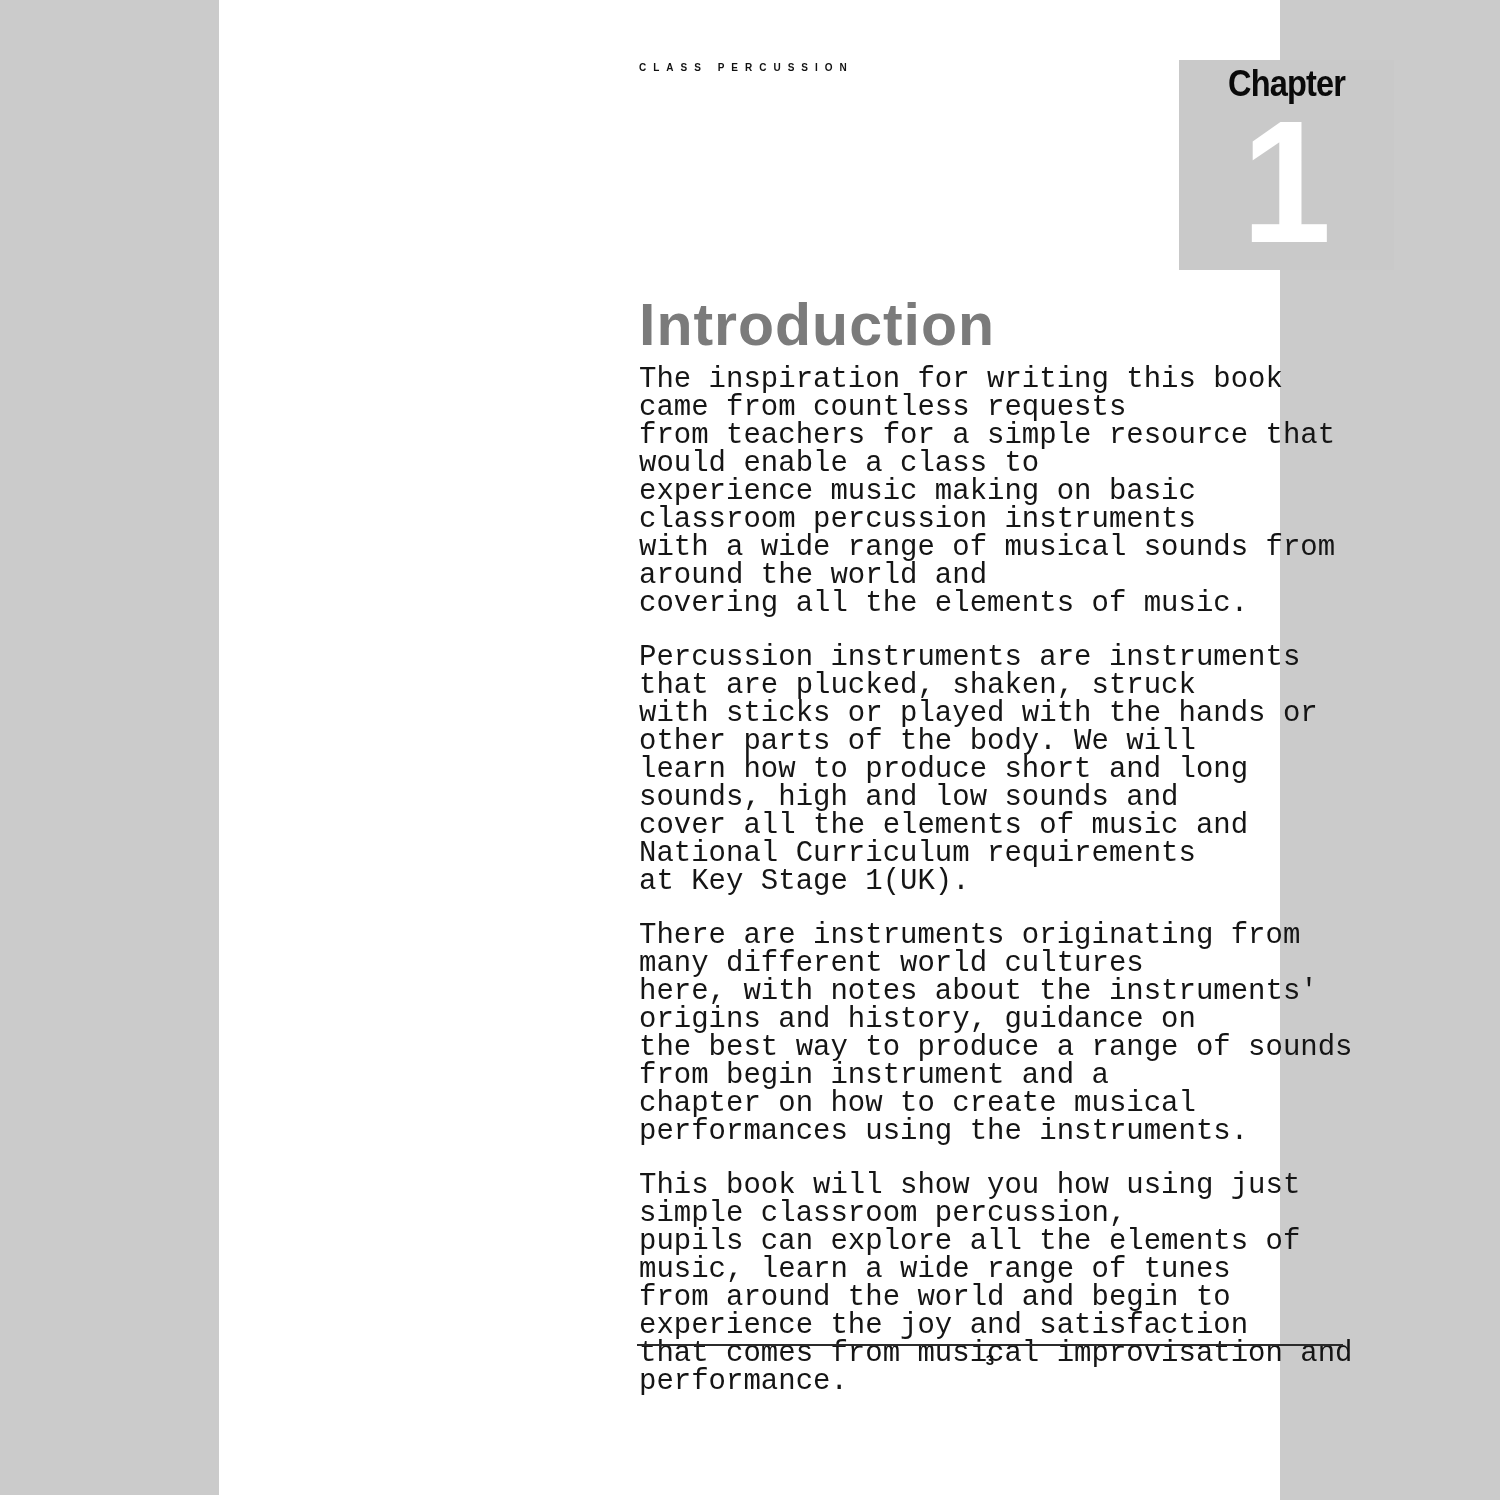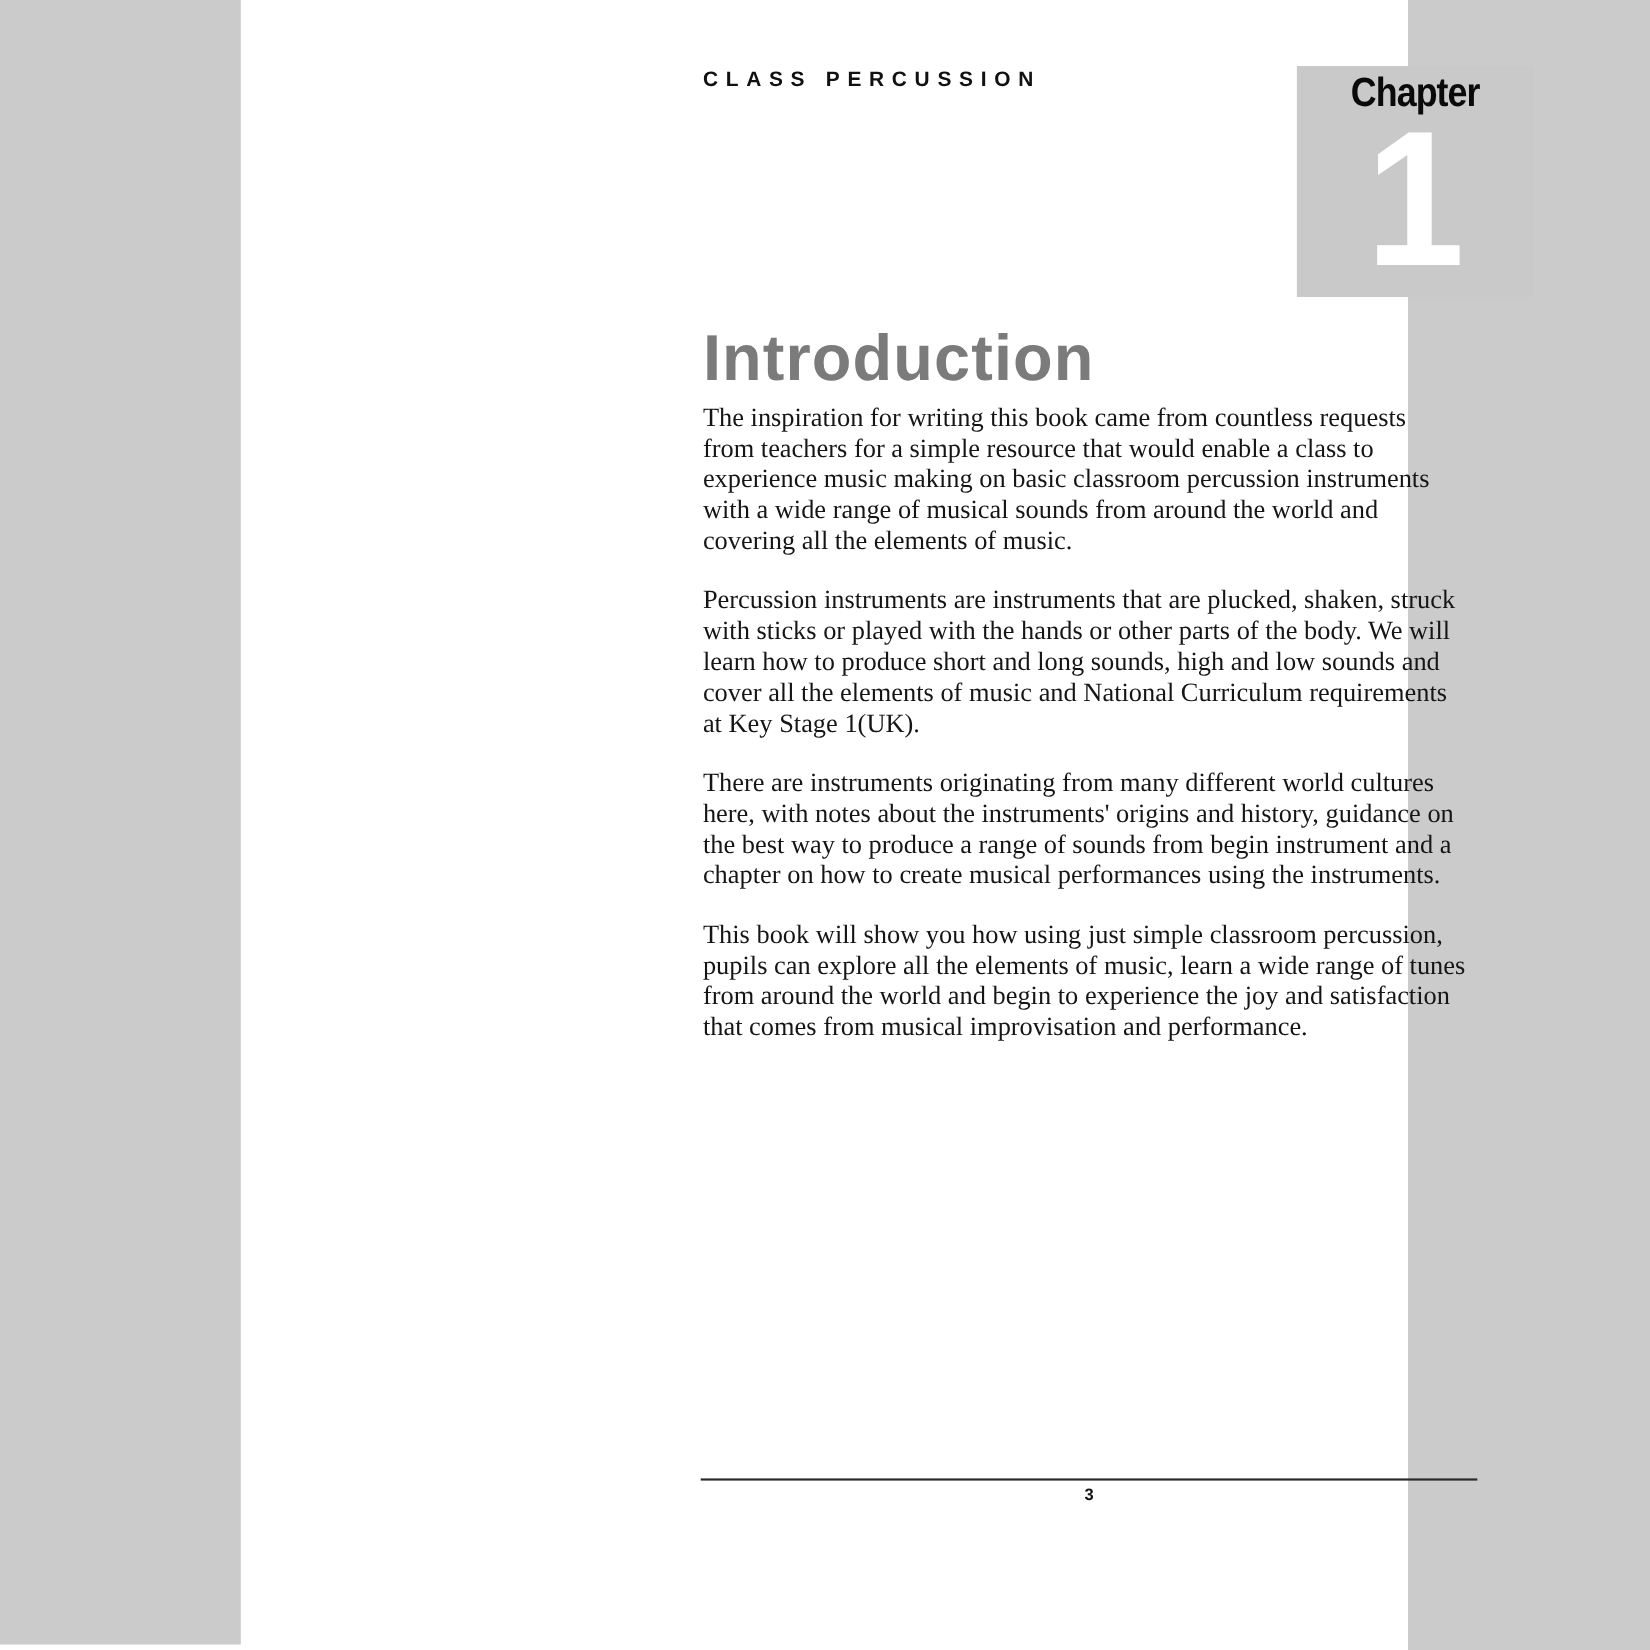--- a/index.html
+++ b/index.html
@@ -35,21 +35,21 @@
     left: 219px;
     top: 0;
     width: 1061px;
     height: 1500px;
     background: #ffffff;
   }
   #running-header {
     position: absolute;
     left: 420px;
     top: 62px;
-    font-size: 19px;
+    font-size: 10px;
     font-weight: bold;
     letter-spacing: 7px;
     color: #111111;
     white-space: nowrap;
   }
   #chapter-box {
     position: absolute;
     left: 960px;
     top: 60px;
     width: 215px;
@@ -90,22 +90,22 @@
     line-height: 1;
     letter-spacing: 1px;
     color: #7b7b7b;
   }
   #body-text {
     position: absolute;
     left: 420px;
     top: 366px;
     width: 716px;
     color: #151515;
-    font-family: Liberation Serif, serif;
-    font-size: 24px;
+    font-family: Liberation Mono, monospace;
+    font-size: 29px;
     line-height: 28px;
   }
   .paragraph {
     margin: 0 0 26px 0;
     white-space: pre-line;
   }
   #footer-rule {
     position: absolute;
     left: 418px;
     top: 1344px;

